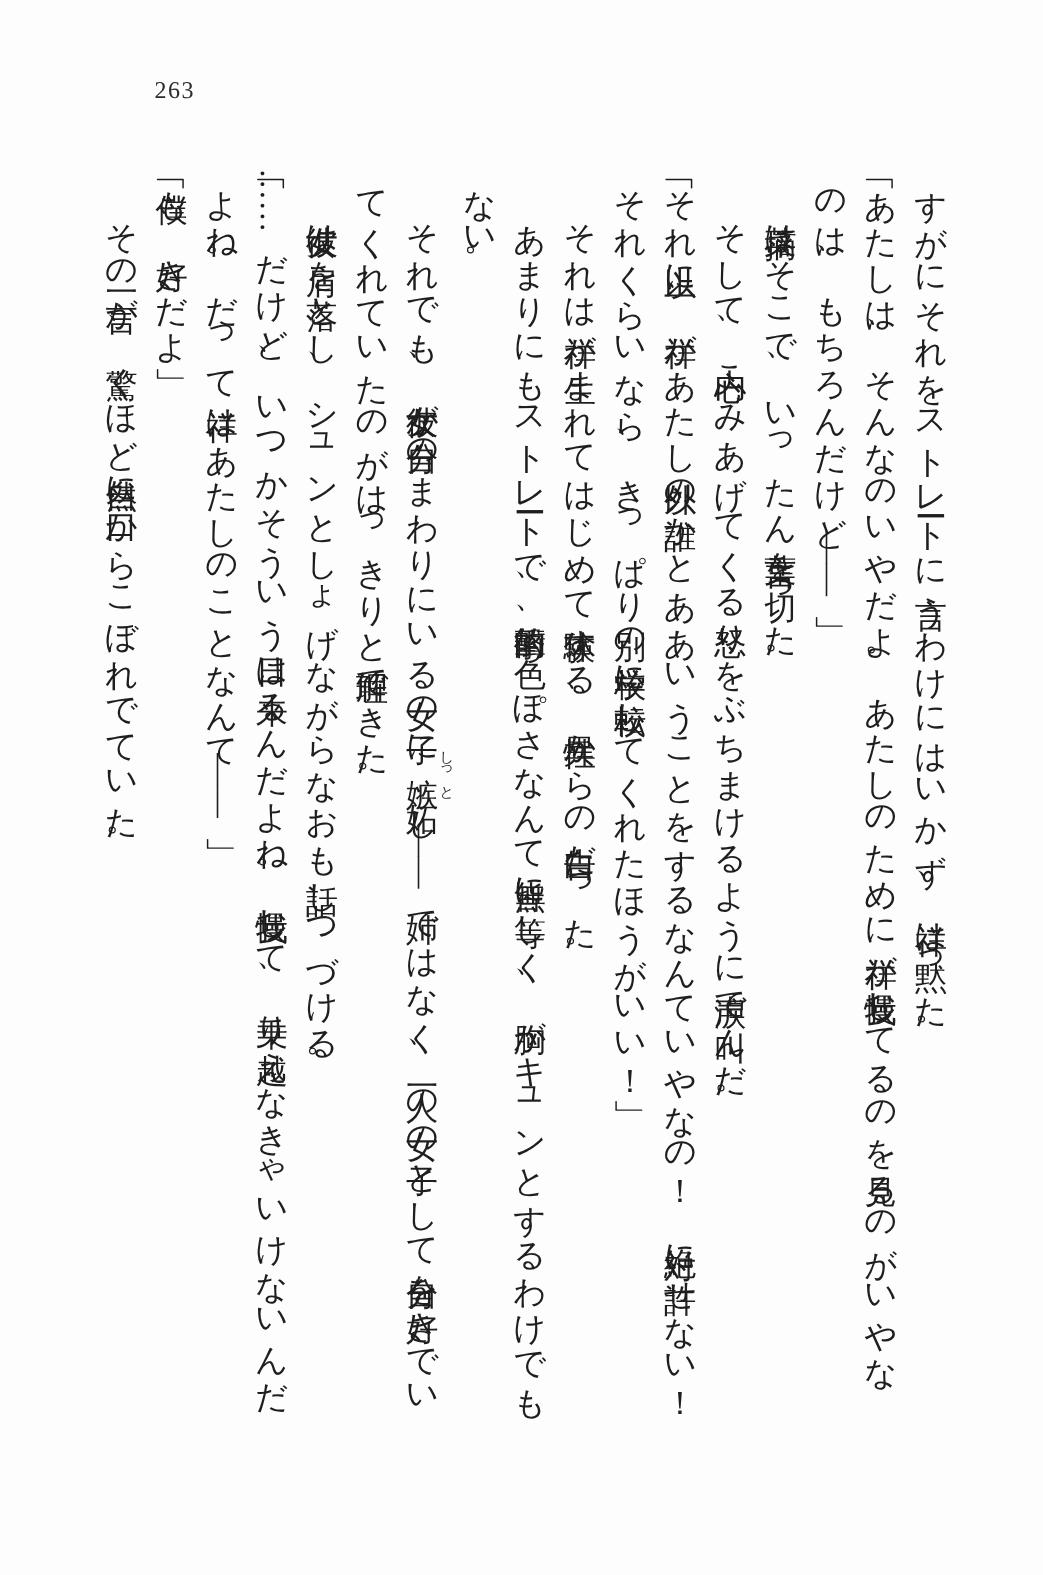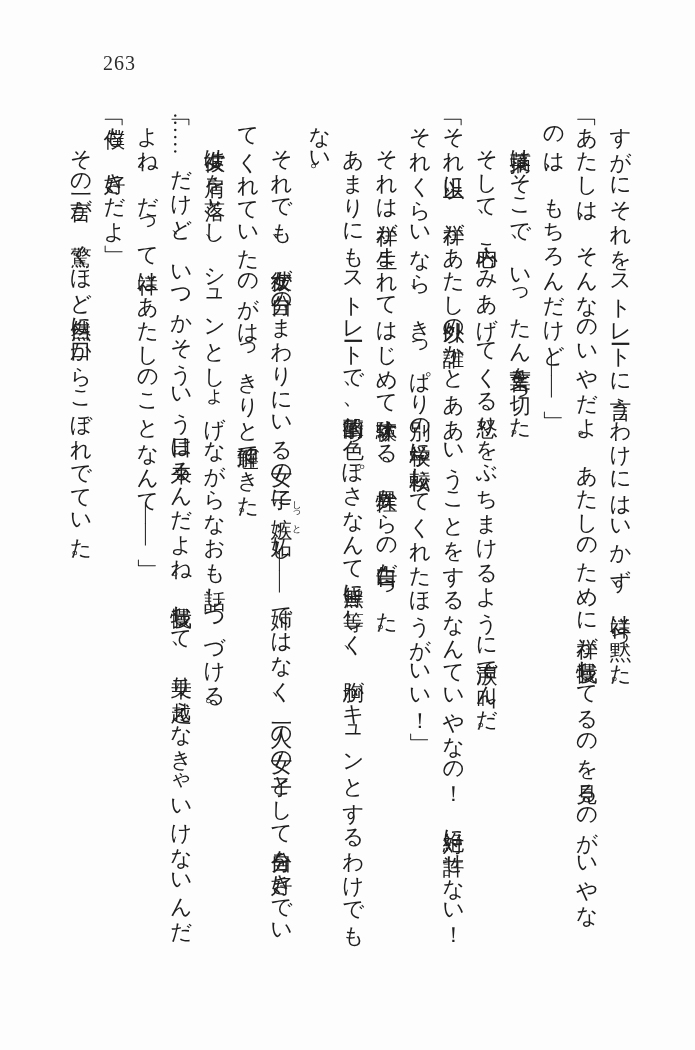--- a/index.html
+++ b/index.html
@@ -16,21 +16,21 @@
     color: #1e1e1e;
   }
   .page {
     position: absolute;
     inset: 0;
   }
   .page-number {
     position: absolute;
     top: 52px;
     left: 103px;
-    font-size: 20px;
+    font-size: 16px;
     letter-spacing: 1px;
     color: #2b2b2b;
   }
   .text-block {
     position: absolute;
     top: 112px;
     right: 59px;
     height: 825px;
     writing-mode: vertical-rl;
     text-orientation: mixed;

